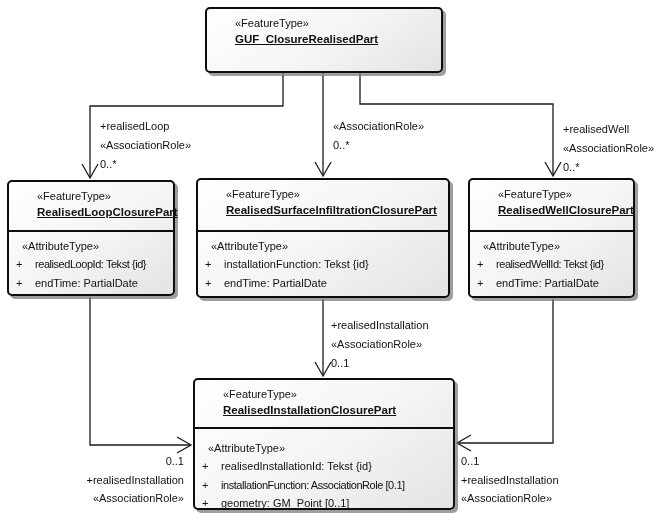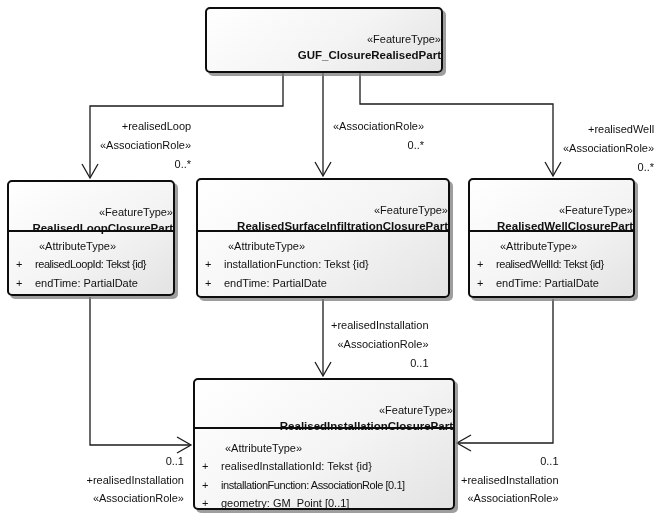--- a/index.html
+++ b/index.html
@@ -9,34 +9,34 @@
     overflow:hidden;
   }
   svg.connectors { position:absolute; left:0; top:0; width:664px; height:525px; }
   .uml-box {
     position:absolute; box-sizing:border-box;
     border:2px solid #0d0d0d; border-radius:5px;
     background:linear-gradient(145deg,#ffffff 0%,#f4f4f4 55%,#e3e3e3 100%);
     box-shadow:3px 3px 0 rgba(125,125,125,0.75);
     display:flex; flex-direction:column;
   }
-  .box-header { text-align:right; padding-top:23px; flex:none; box-sizing:border-box; }
+  .box-header { text-align:left; padding-top:7px; flex:none; box-sizing:border-box;margin-left:28px; }
   .stereotype { font-size:11px; line-height:15px; font-weight:normal; }
-  .class-name { font-size:11.5px; font-weight:bold; line-height:17px; }
+  .class-name { font-size:11.5px; font-weight:bold; line-height:17px;text-decoration:underline; }
   .box-attrs {
     border-top:2px solid #0d0d0d; flex:1; padding-top:5px;
     font-size:11px; overflow:hidden;
   }
   .box-attrs.tall { padding-top:10px; }
-  .attr-stereotype { padding-left:30px; line-height:18px; white-space:nowrap; }
+  .attr-stereotype { padding-left:13px; line-height:18px; white-space:nowrap; }
   .attr-row { display:flex; line-height:18.5px; white-space:nowrap; }
   .attr-vis { width:19px; padding-left:7px; flex:none; }
   .attr-text { flex:none; }
   .squeeze { letter-spacing:-0.45px; }
-  .assoc-label { position:absolute; font-size:11px; line-height:19px; white-space:nowrap;text-align:right; }
+  .assoc-label { position:absolute; font-size:11px; line-height:19px; white-space:nowrap; }
   .assoc-label.tight { line-height:18.5px; }
   .right-align { text-align:right; }
 </style>
 </head>
 <body>
 
 <div class="canvas">
 
   <svg class="connectors" viewBox="0 0 664 525" fill="none" stroke="#1b1b1b" stroke-width="1.3">
     <g>

